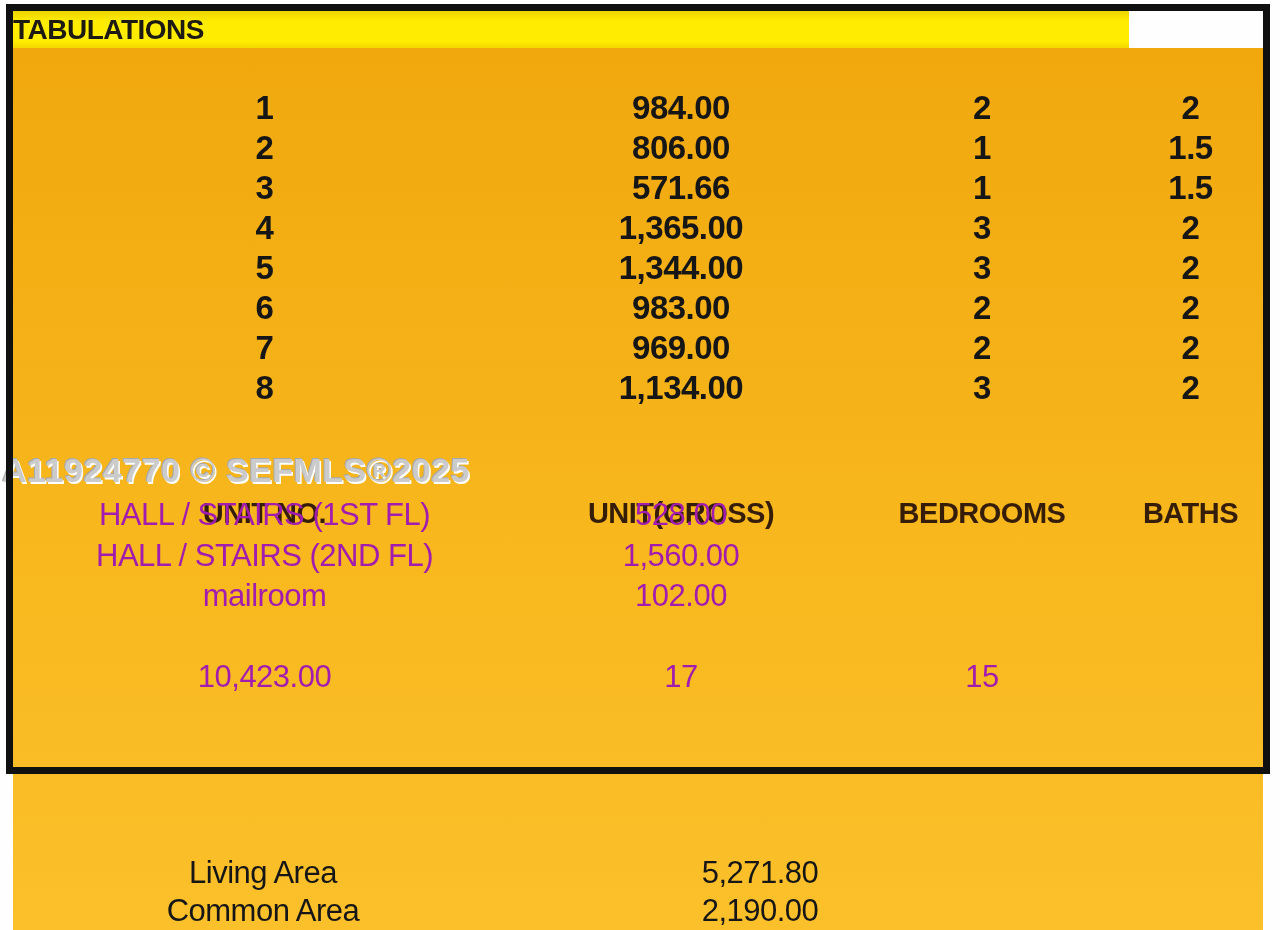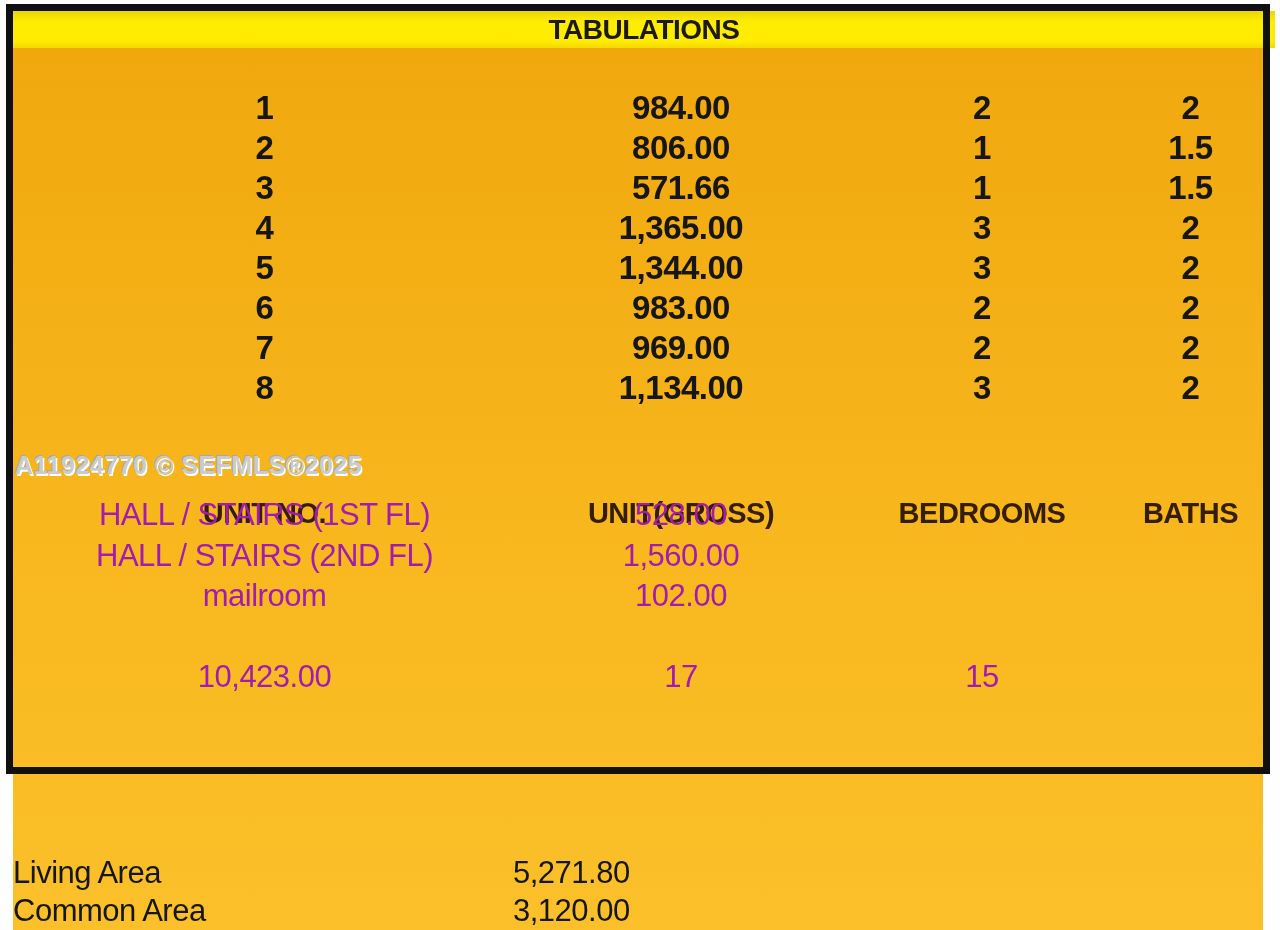--- a/index.html
+++ b/index.html
@@ -9,23 +9,23 @@
   }
   .abs { position:absolute; }
 
   
   .box-border {
     left:6px; top:4px; width:1264px; height:770px;
     border:7px solid #101010; box-sizing:border-box;
     background:transparent; z-index:6; pointer-events:none;
   }
   .title-bar {
-    left:13px; top:11px; width:1262px; height:37px; z-index:2;
+    left:13px; top:11px; width:1116px; height:37px; z-index:2;
     background:linear-gradient(180deg,#ecd502 0%,#ffed00 30%,#ffec00 82%,#f2d900 100%);
-    display:flex; align-items:center; justify-content:center;
+    display:flex; align-items:center; justify-content:flex-start;
   }
   .title-bar span {
     font-size:28px; font-weight:800; color:#1c1a12; letter-spacing:-0.5px;
   }
   .header-row {
     left:13px; top:48px; width:1250px; height:41px; z-index:2;
     background:linear-gradient(180deg,#f0a80d 0%,#f8b81e 55%,#fbc12c 100%);
   }
   .grid4 {
     display:grid; grid-template-columns:503px 330px 272px 145px;
@@ -55,33 +55,33 @@
 
   
   .lrow {
     left:13px; width:1250px; height:40px; z-index:3;
     font-size:31px; font-weight:400; color:#a21caf; letter-spacing:-0.5px;
   }
   .lr1{top:495px}.lr2{top:536px}.lr3{top:576px}.lrt{top:657px}
 
   
   .watermark {
-    left:15px; top:451px; z-index:4;
-    font-size:25px; font-weight:700; letter-spacing:0.5px;
+    left:2px; top:451px; z-index:4;
+    font-size:34px; font-weight:700; letter-spacing:0.5px;
     color:#cbcbcb; text-shadow:1.5px 1.5px 0 #ffffff, -1px -1px 0 #a8a8a8;
     white-space:nowrap;
   }
 
   
   .srow {
     left:13px; width:1250px; height:39px; z-index:2;
     display:grid; grid-template-columns:500px 494px; align-items:center;
     font-size:31px; font-weight:400; color:#161616; letter-spacing:-0.5px;
   }
-  .srow > span { }
+  .srow > span { text-align:center; }
   .s1{top:853px}.s2{top:891px}
 </style>
 </head>
 <body>
 
 <div class="sheet">
 
   <div class="abs band band-tan"></div>
   <div class="abs band band-blue"></div>
   <div class="abs band band-green1"></div>
@@ -175,16 +175,16 @@
   </div>
 
   <div class="abs box-border"></div>
 
   <div class="abs srow s1">
     <span>Living Area</span>
     <span>5,271.80</span>
   </div>
   <div class="abs srow s2">
     <span>Common Area</span>
-    <span>3,120.00</span>
+    <span>2,190.00</span>
   </div>
 
 </div>
 
 </body></html>

